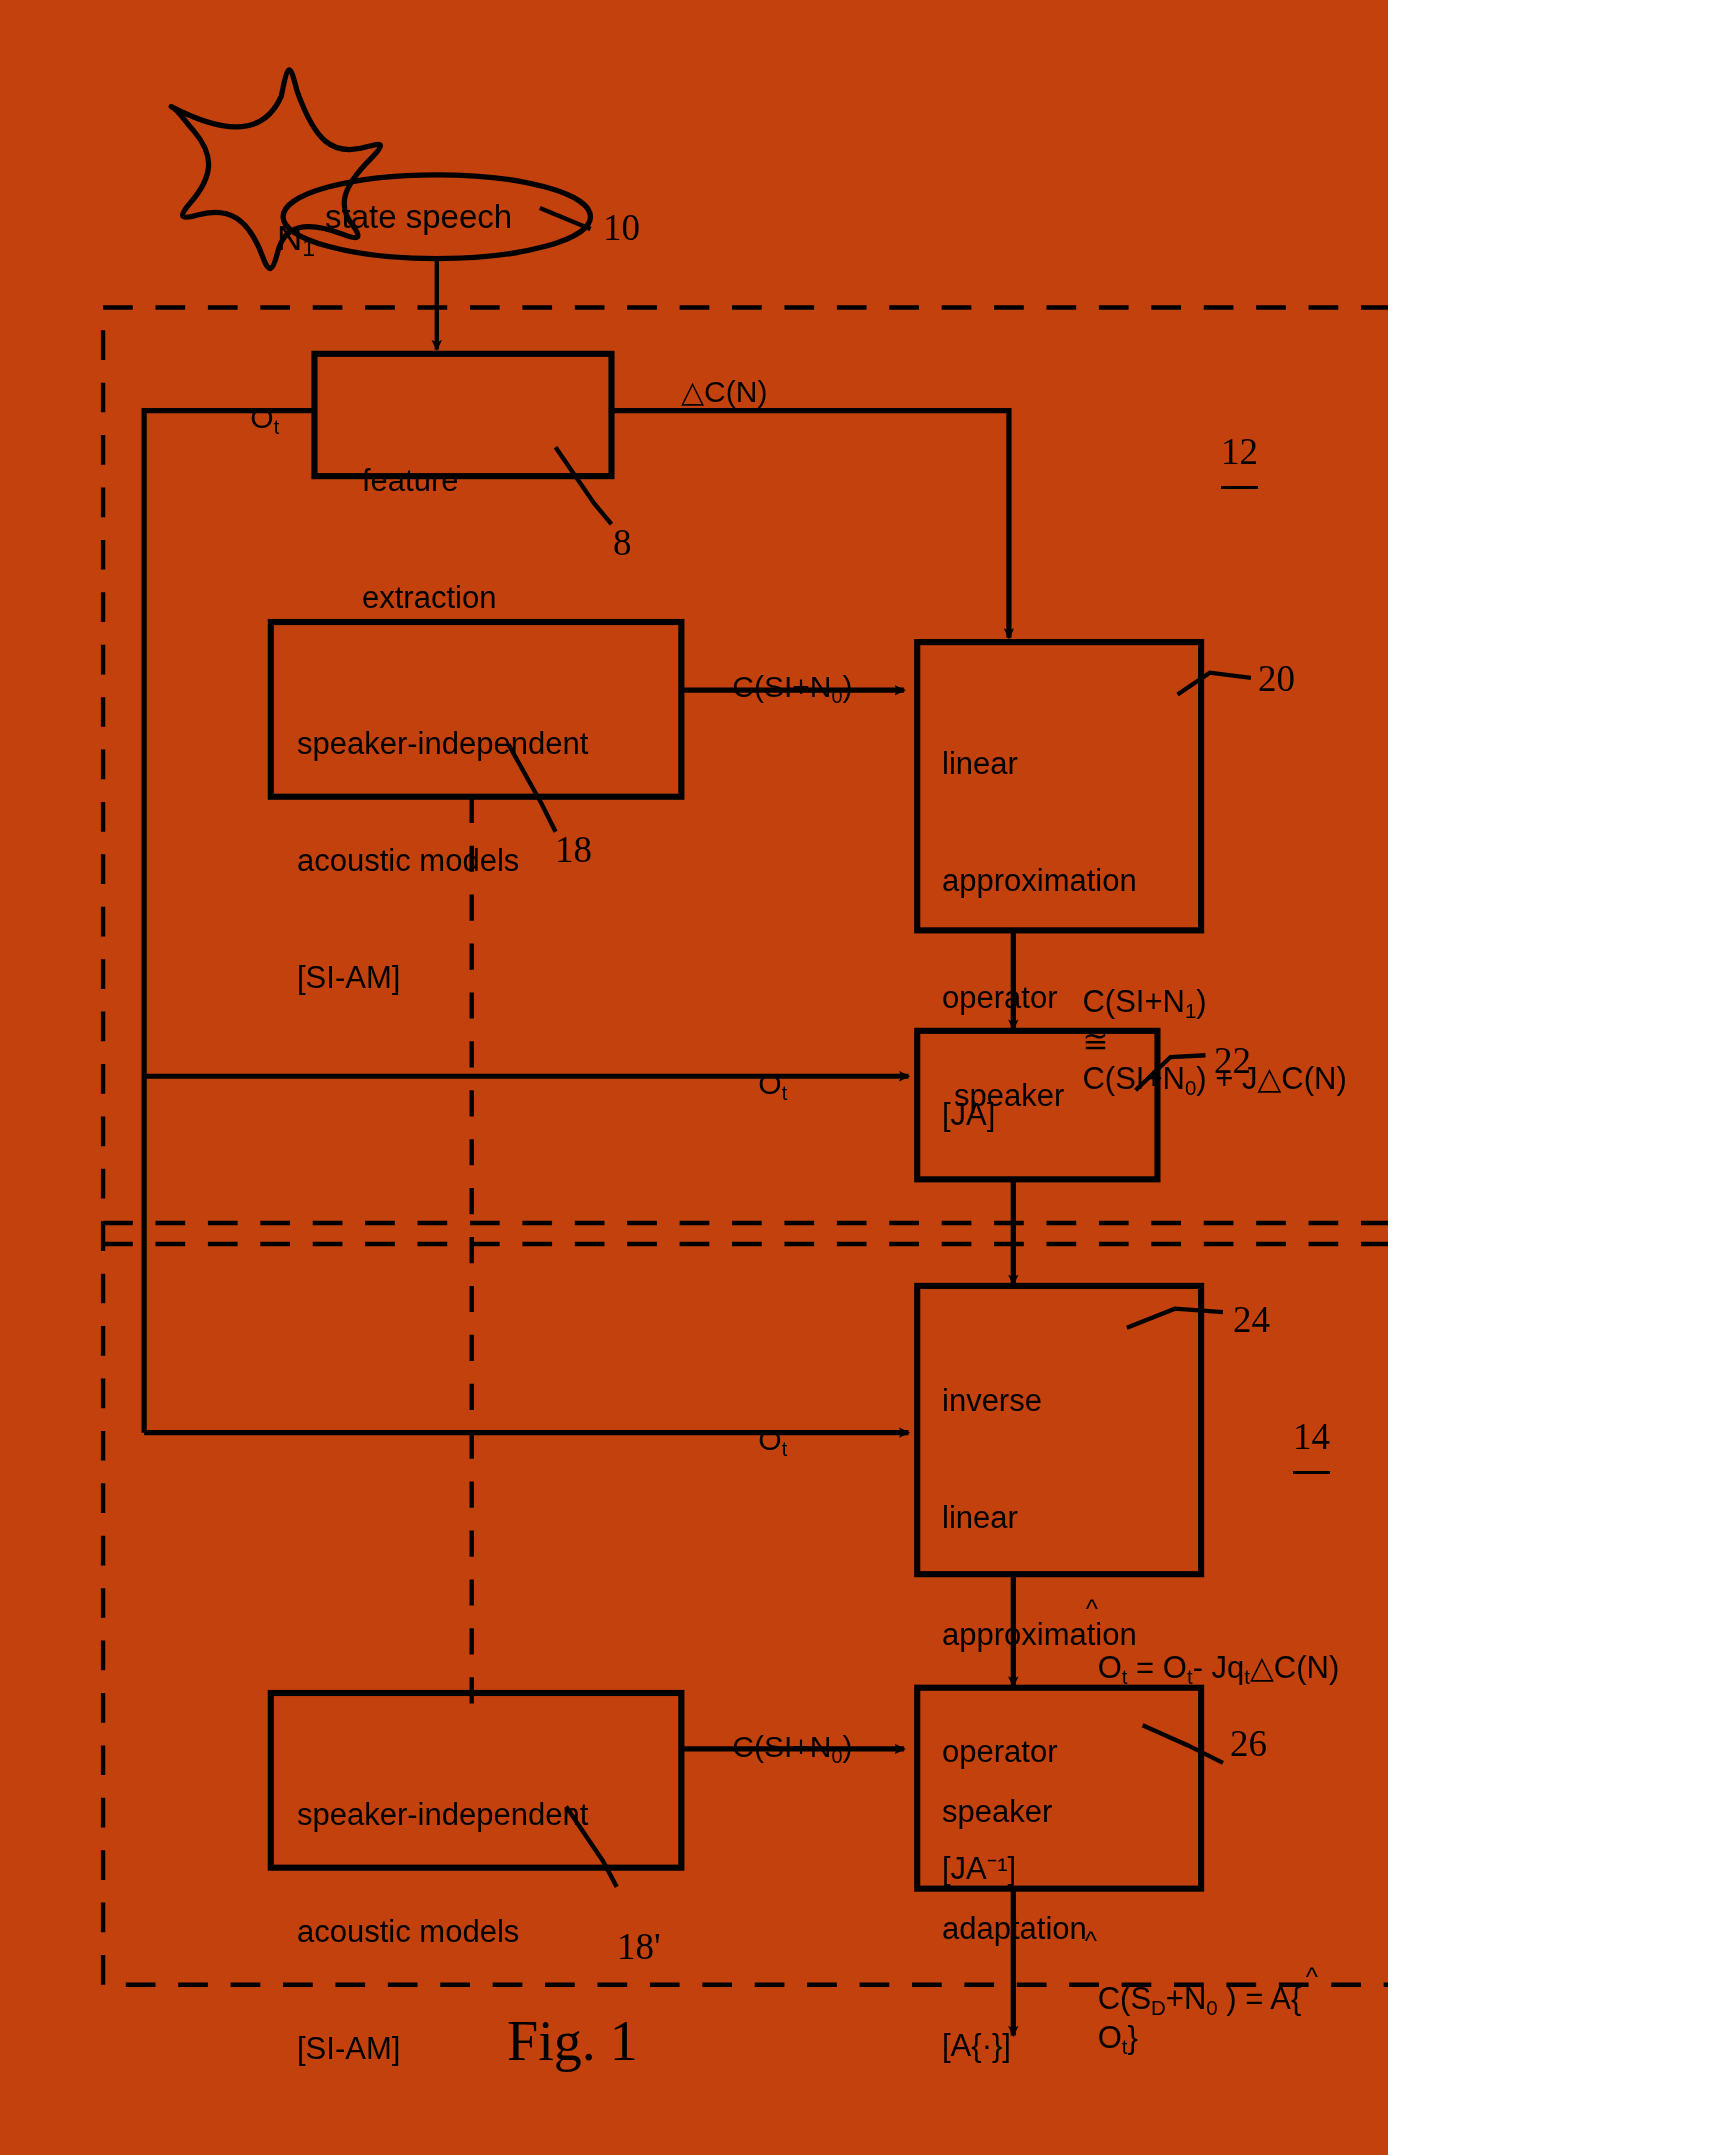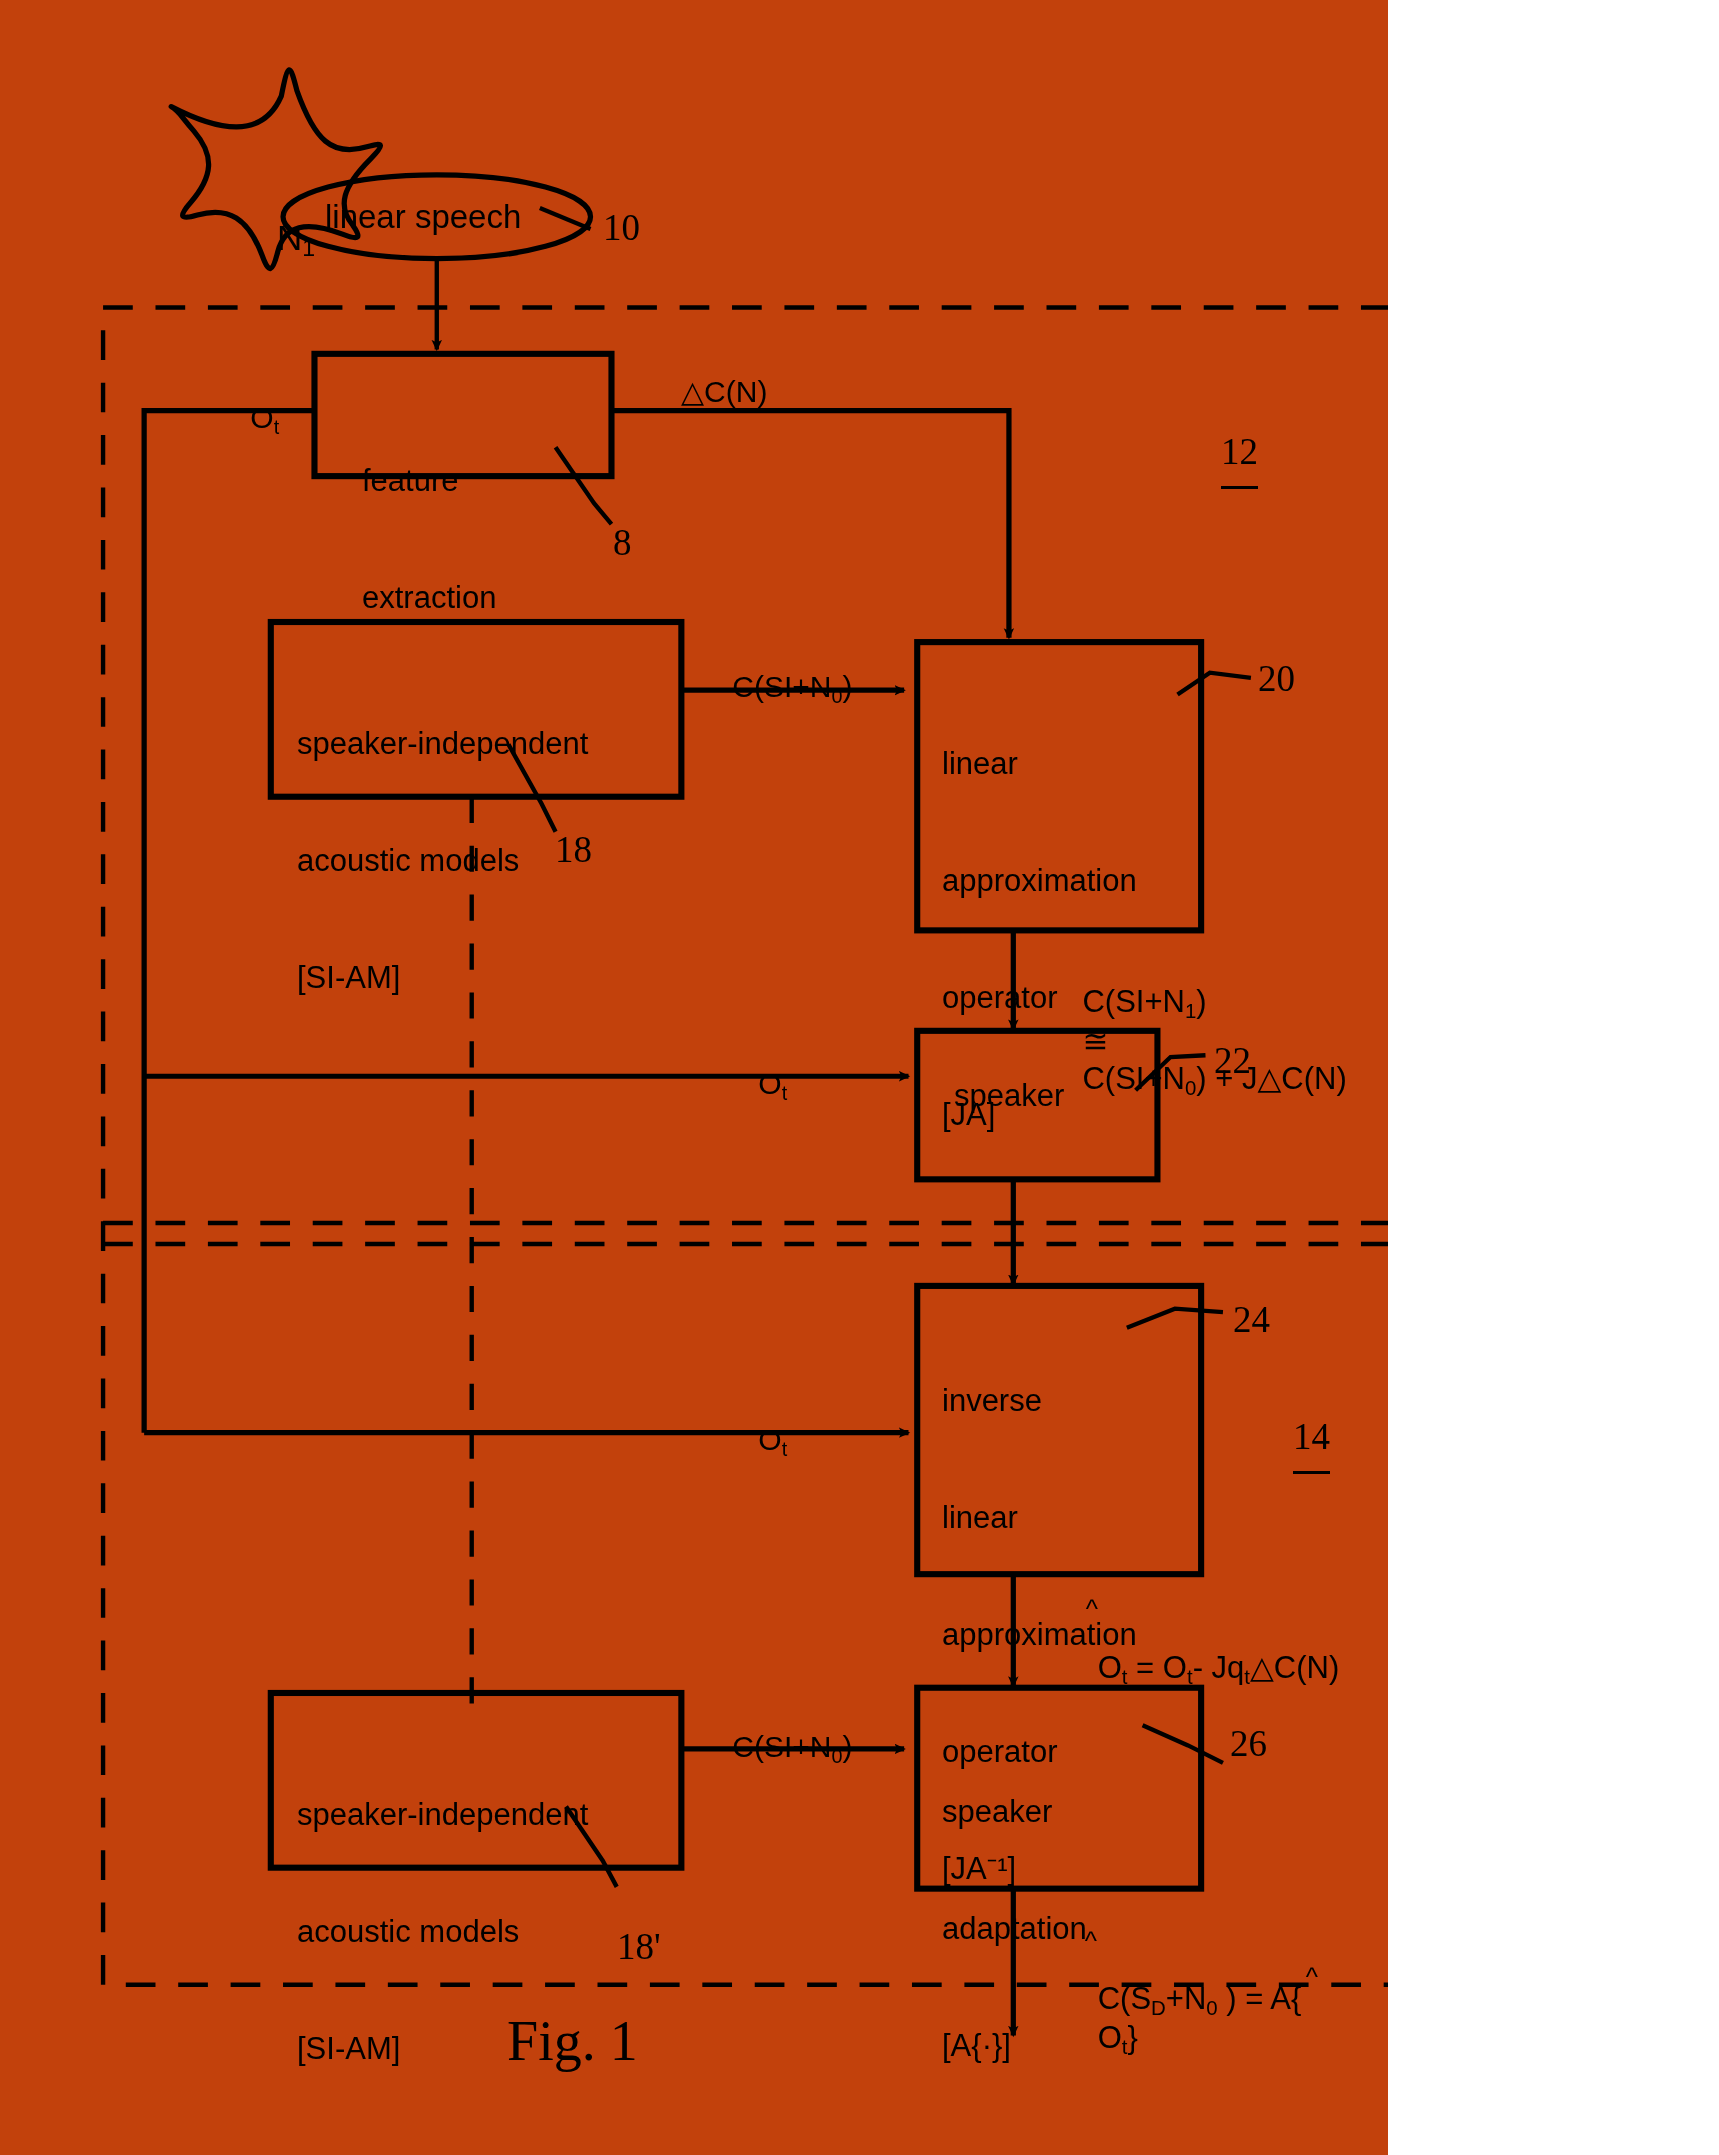--- a/index.html
+++ b/index.html
@@ -154,21 +154,21 @@
     <rect x="1050" y="1932" width="325" height="230" fill="none" stroke="#000" stroke-width="7"></rect>
     <path d="M 1308,1975 L 1360,1998 L 1400,2018" fill="none" stroke="#000" stroke-width="5"></path>
 
     <path d="M 1160,2162 L 1160,2330" fill="none" stroke="#000" stroke-width="6" marker-end="url(#arrow)"></path>
   </svg>
 
   <div class="lbl ov" style="left:238px; top:185px; font-size:35px;">
     N<sub>1</sub>
   </div>
 
-  <div class="lbl ov" style="left:325px; top:199px; font-size:33px;">linear speech</div>
+  <div class="lbl ov" style="left:325px; top:199px; font-size:33px;">state speech</div>
 
   <div class="refnum ov" style="left:603px; top:206px;">10</div>
 
   <div class="regionnum ov" style="left:1221px; top:430px;">12</div>
 
   <div class="regionnum ov" style="left:1293px; top:1415px;">14</div>
 
   <div class="lbl ov" style="left:217px; top:365px;">
     <span>O</span><sub>t</sub>
   </div>

